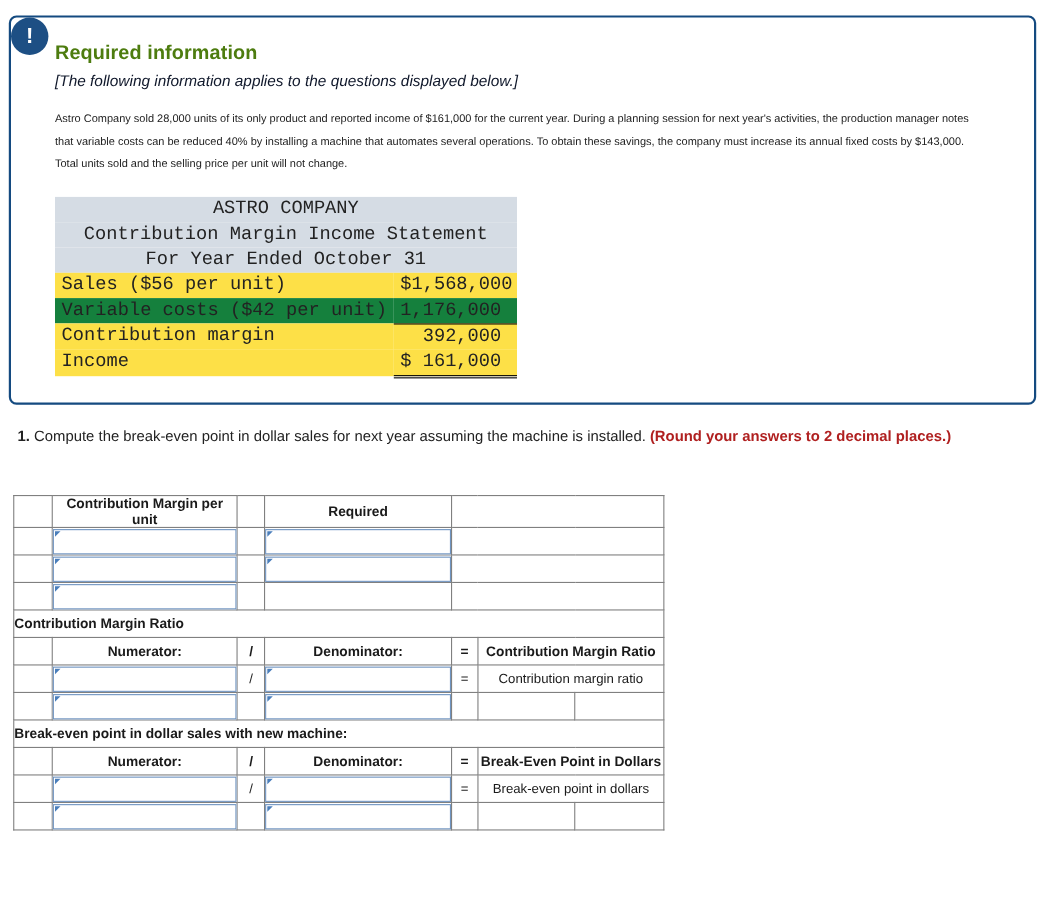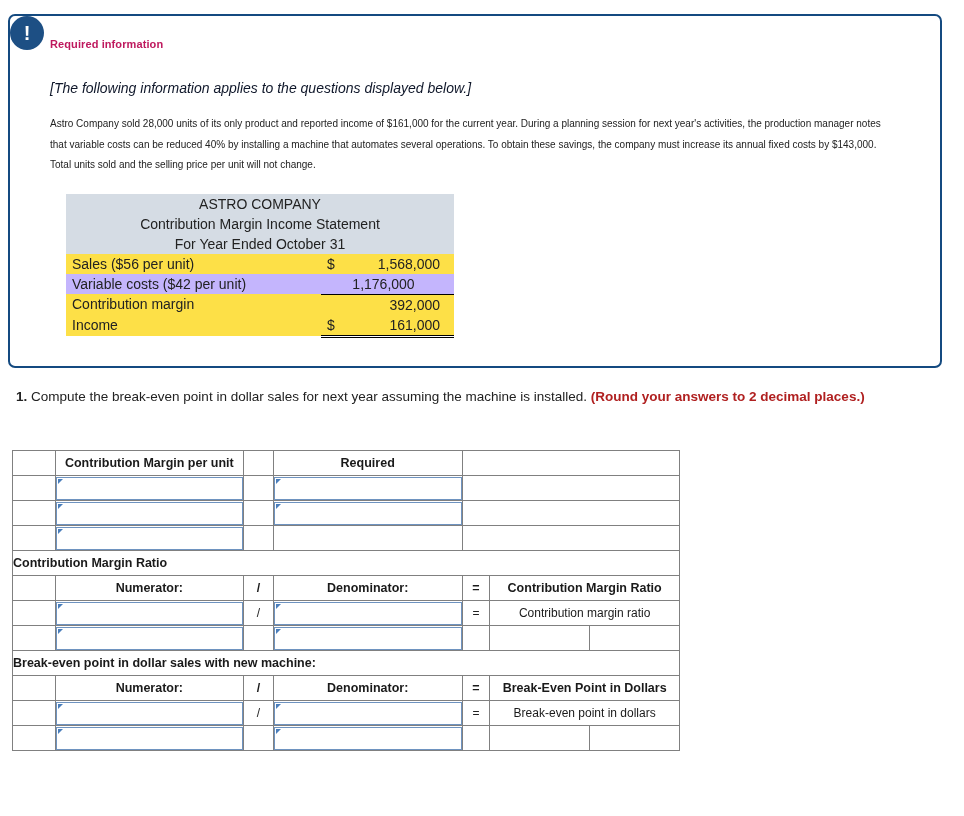--- a/index.html
+++ b/index.html
@@ -30,56 +30,56 @@
     background: #1d4f84;
     color: #fff;
     font-weight: bold;
     font-size: 20px;
     line-height: 34px;
     text-align: center;
     z-index: 5;
   }
   .info-inner { padding: 22px 26px 0 40px; }
   .req-title {
-    color: #be185d;
+    color: #4d7c0f;
     font-weight: bold;
-    font-size: 11px;
-    margin: 0 0 30px 0;
+    font-size: 18px;
+    margin: 0 0 6px 0;
     letter-spacing: .1px;
   }
   .italic-note {
     font-style: italic;
     font-size: 14px;
     color: #0f172a;
     margin: 0 0 18px 0;
   }
   .body-para {
     font-size: 10px;
     line-height: 20.5px;
     margin: 0 0 18px 0;
     max-width: 845px;
   }
 
   
   .stmt {
     border-collapse: collapse;
-    font-family: Liberation Sans, sans-serif;
-    font-size: 14px;
-    margin-left: 16px;
+    font-family: Liberation Mono, monospace;
+    font-size: 17px;
+    margin-left: 0;
     width: 388px;
   }
   .stmt td { padding: 2px 6px; white-space: nowrap; }
   .stmt .hdr td {
     background: #d5dce4;
     text-align: center;
     padding: 2px 0;
   }
   .stmt .lbl { text-align: left; width: 255px; }
   .stmt .amt { text-align: right; width: 133px; padding-right: 14px; }
-  .stmt .stripe td { background: #c4b5fd; }
+  .stmt .stripe td { background: #15803d; }
   .stmt .plain td { background: #fde047; }
   .stmt .amt.ul { border-bottom: 1.6px solid #000; text-align: center; }
   .stmt .amt.dbl {
     border-bottom: 3px double #000;
   }
   .cur { display: inline-block; float: left; }
 
   
   .question {
     position: absolute;
@@ -88,21 +88,21 @@
     font-size: 13.5px;
     line-height: 20px;
   }
   .question b.num { font-weight: bold; }
   .red { color: #b02020; font-weight: bold; }
 
   
   .answer-wrap { position: absolute; left: 12px; top: 450px; }
   table.grid {
     border-collapse: collapse;
-    width: 668px;
+    width: 592px;
     font-size: 12px;
   }
   table.grid td {
     border: 1px solid #808080;
     height: 25px;
     padding: 0;
     background: #fff;
   }
   td.blue { background: #80a9dc; }
   td.hcap {

